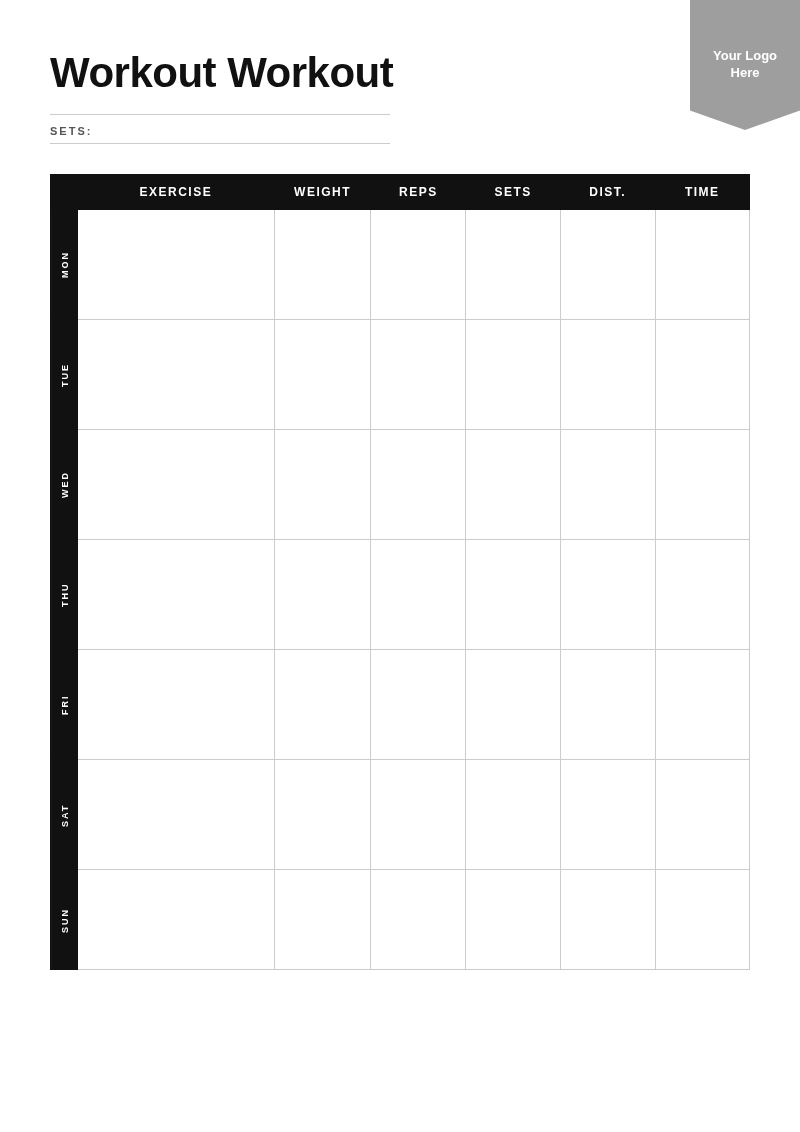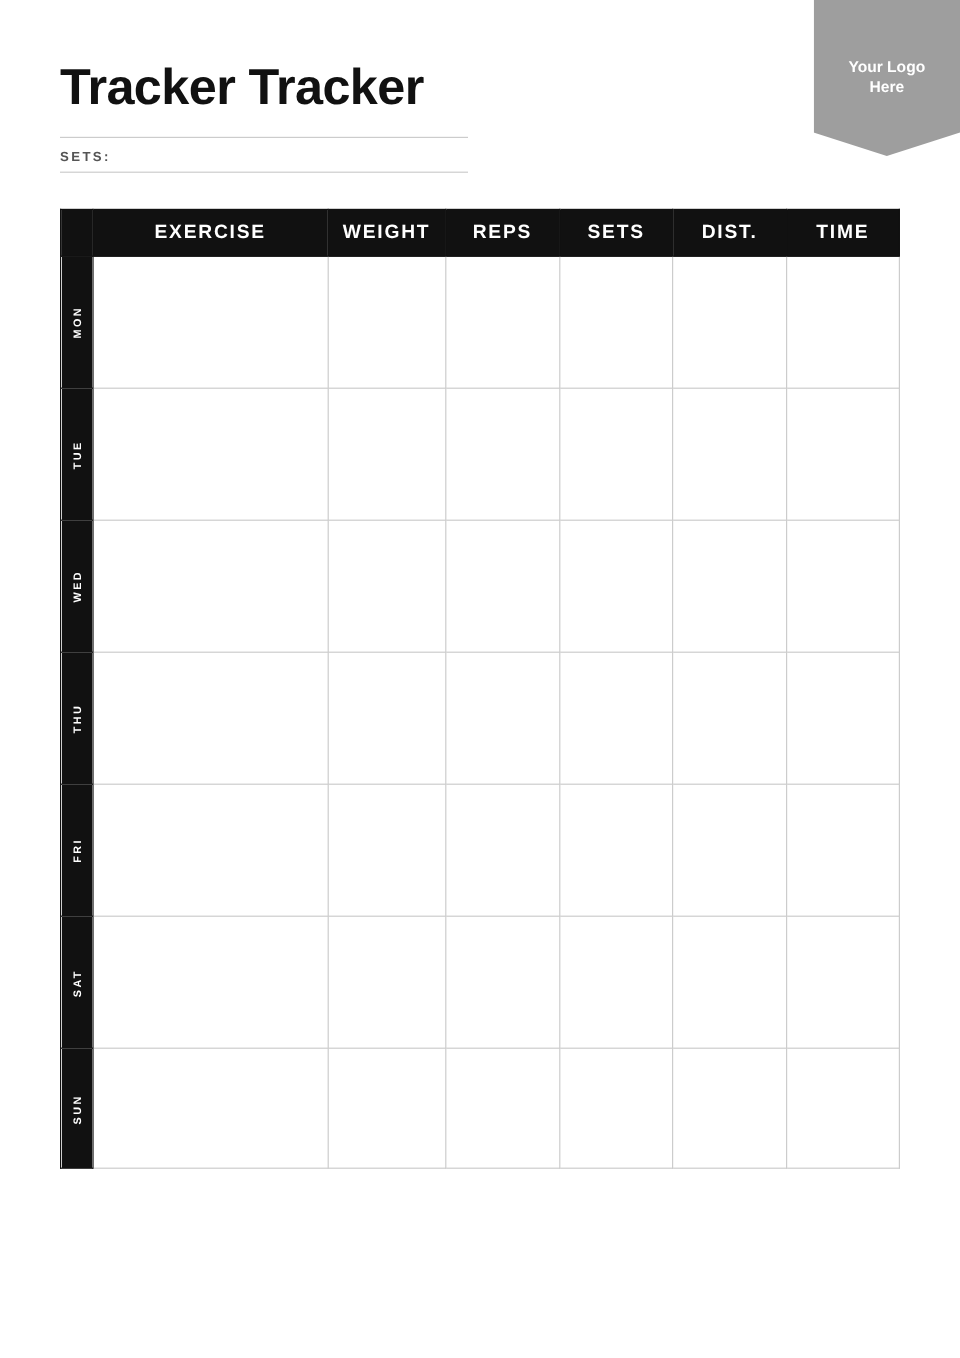--- a/index.html
+++ b/index.html
@@ -22,21 +22,21 @@
       height: 1132px;
       background: #ffffff;
       padding: 40px 50px 40px 50px;
       position: relative;
     }
 
     .logo-banner {
       position: absolute;
       top: 0;
       right: 0;
-      width: 122px;
+      width: 110px;
       height: 130px;
       background: #9e9e9e;
       display: flex;
       align-items: center;
       justify-content: center;
       clip-path: polygon(0 0, 100% 0, 100% 85%, 50% 100%, 0 85%);
       z-index: 10;
     }
 
     .logo-text {
@@ -85,21 +85,21 @@
 
     .tracker-table {
       width: 100%;
       border-collapse: collapse;
       margin-top: 30px;
     }
 
     .tracker-table th {
       background: #111111;
       color: #ffffff;
-      font-size: 16px;
+      font-size: 12px;
       font-weight: bold;
       letter-spacing: 1.5px;
       text-transform: uppercase;
       padding: 10px 6px;
       text-align: center;
       border: 1px solid #111111;
     }
 
     .tracker-table th.exercise-col {
       width: 210px;
@@ -137,21 +137,21 @@
 </head>
 <body>
 
 <div class="page">
 
   <div class="logo-banner">
     <div class="logo-text">Your Logo<br>Here</div>
   </div>
 
   <div class="header">
-    <h1 class="main-title">Tracker Tracker</h1>
+    <h1 class="main-title">Workout Workout</h1>
     <hr class="divider-line">
     <div class="date-label">SETS:</div>
     <hr class="date-underline">
   </div>
 
   <table class="tracker-table">
     <thead>
       <tr>
         <th style="width:28px; background:#111;"></th>
         <th class="exercise-col">EXERCISE</th>

